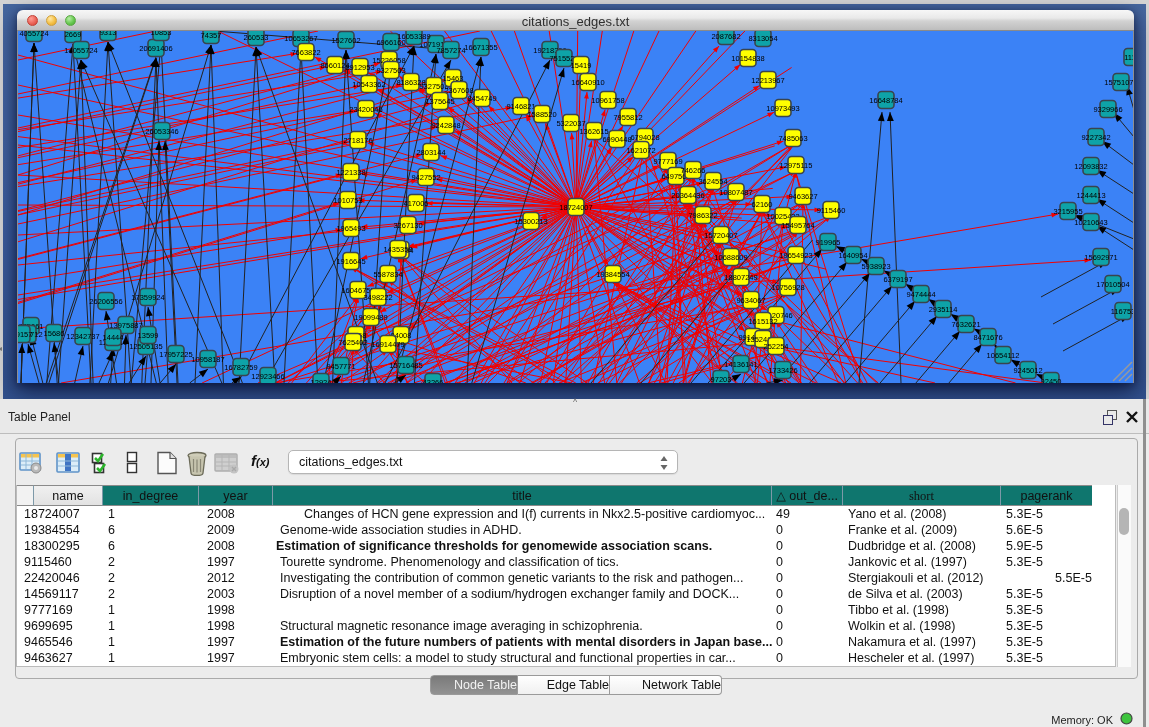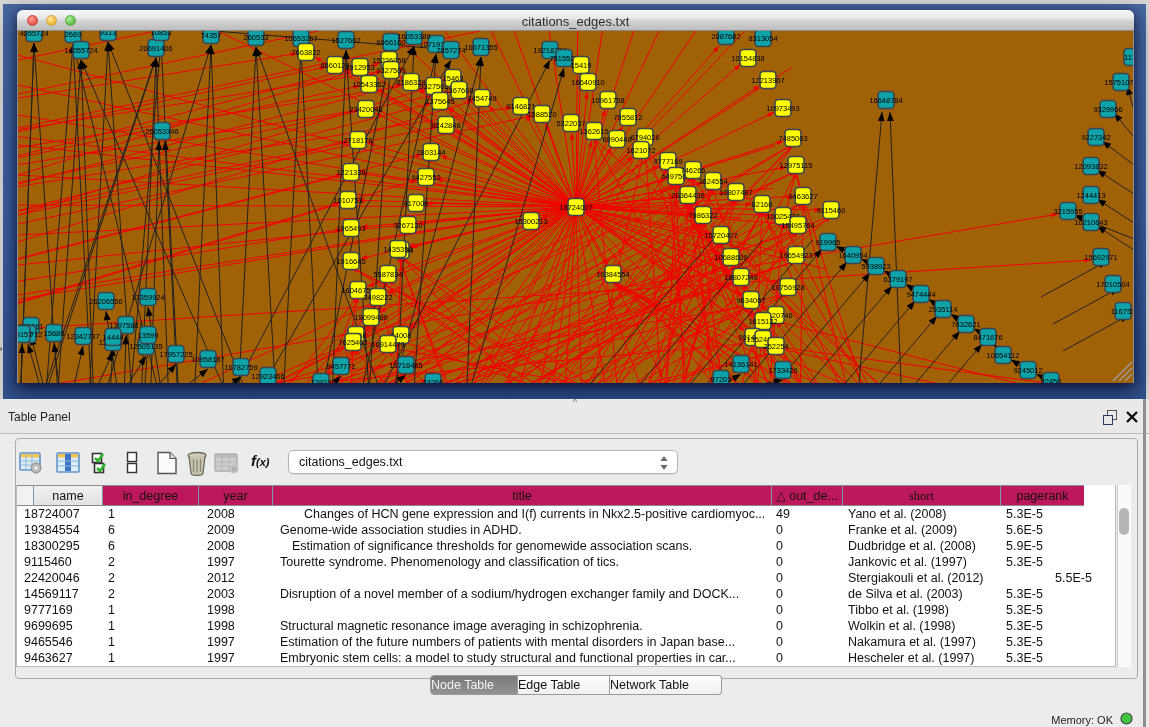--- a/index.html
+++ b/index.html
@@ -1,31 +1,31 @@
 <!DOCTYPE html>
 <html><head><meta charset="utf-8"><style>
 *{margin:0;padding:0;box-sizing:border-box;}
 body{width:1149px;height:727px;font-family:"Liberation Sans",sans-serif;background:#ececec;position:relative;overflow:hidden;}
 .chrome{position:absolute;left:0;top:0;width:1149px;height:399px;background:#d4d4d4;}
 .desktop{position:absolute;left:3px;top:4px;width:1143px;height:395px;background:linear-gradient(180deg,#46679f 0%,#3c5d9d 55%,#31508b 100%);}
 .gwin{position:absolute;left:17px;top:10px;width:1117px;height:373px;border-radius:6px 6px 0 0;box-shadow:0 8px 22px rgba(0,8,40,.66),0 2px 8px rgba(0,8,40,.5);}
 .titlebar{position:absolute;left:0;top:0;width:100%;height:21px;border-radius:6px 6px 0 0;background:linear-gradient(180deg,#f7f7f7 0%,#e9e9e9 40%,#d2d2d2 55%,#bdbdbd 100%);border-bottom:1px solid #8a8a8a;}
 .tl{position:absolute;top:5px;width:11px;height:11px;border-radius:50%;}
 .title{position:absolute;top:4px;width:100%;text-align:center;font-size:13px;color:#2f2f2f;}
-.gcanvas{position:absolute;left:0;top:21px;width:1117px;height:352px;background:#a16207;overflow:hidden;border-left:1px solid #8f8f8f;border-right:1px solid #8f8f8f;box-sizing:border-box;padding-left:40px;}
+.gcanvas{position:absolute;left:0;top:21px;width:1117px;height:352px;background:#3b82f6;overflow:hidden;border-left:1px solid #8f8f8f;border-right:1px solid #8f8f8f;box-sizing:border-box;padding-left:40px;}
 .tpanel-hdr{position:absolute;left:0;top:399px;width:1149px;height:35px;background:#e9e9e9;border-bottom:1px solid #bdbdbd;}
 .tpanel-hdr .t{position:absolute;left:8px;top:11px;font-size:12px;color:#222;}
 .tbody{position:absolute;left:0;top:435px;width:1149px;height:292px;background:#ececec;}
 .tbox{position:absolute;left:15px;top:438px;width:1123px;height:241px;background:#ececec;border:1px solid #aaa;border-radius:4px;}
 .white{position:absolute;left:16px;top:485px;width:1100px;height:182px;background:#fff;border:1px solid #bbb;border-top:none;}
-.hdr{position:absolute;top:485px;height:21px;background:#be185d;border-top:1px solid #8a8a8a;border-bottom:1px solid #8a8a8a;font-size:12.5px;color:#111;text-align:center;line-height:21px;border-left:1px solid #7d99a8;}
+.hdr{position:absolute;top:485px;height:21px;background:#0f766e;border-top:1px solid #8a8a8a;border-bottom:1px solid #8a8a8a;font-size:12.5px;color:#111;text-align:center;line-height:21px;border-left:1px solid #7d99a8;}
 .row{position:absolute;left:0;width:1116px;height:16px;font-size:12.5px;color:#111;}
 .row span{position:absolute;top:0;white-space:nowrap;}
 .tabs{position:absolute;top:675px;left:430px;height:20px;font-size:12.5px;}
-.seg{position:absolute;top:0;height:20px;line-height:19px;text-align:left;border:1px solid #9a9a9a;}
+.seg{position:absolute;top:0;height:20px;line-height:19px;text-align:right;border:1px solid #9a9a9a;}
 .icon{position:absolute;top:451px;}
 .combo{position:absolute;left:288px;top:450px;width:390px;height:24px;background:#fff;border:1px solid #b5b5b5;border-radius:5px;font-size:12.5px;line-height:23px;color:#111;padding-left:10px;box-shadow:0 1px 1px rgba(0,0,0,.08);}
 .statusbar{position:absolute;left:0;top:704px;width:1149px;height:28px;background:#ececec;}
 </style></head><body>
 <div class="chrome"></div>
 <div class="desktop"></div>
 <div class="gwin">
   <div class="gcanvas">
       <svg width="1117" height="352" viewBox="17 31 1117 352" style="position:absolute;left:0;top:0;">
         <g stroke="#f20000" stroke-width="1">
@@ -1100,21 +1100,21 @@
 </div>
 
 <div class="white"></div>
 <div class="hdr" style="left:17px;width:16px;background:#f2f2f2;border-left:none;"></div>
 <div class="hdr" style="left:33px;width:69px;background:linear-gradient(#f0f0f0,#e2e2e2);">name</div>
 <div class="hdr" style="left:102px;width:96px;">in_degree</div>
 <div class="hdr" style="left:198px;width:74px;">year</div>
 <div class="hdr" style="left:272px;width:499px;">title</div>
 <div class="hdr" style="left:771px;width:71px;">△ out_de...</div>
 <div class="hdr" style="left:842px;width:158px;font-family:Liberation Serif, serif;">short</div>
-<div class="hdr" style="left:1000px;width:84px;">pagerank</div>
+<div class="hdr" style="left:1000px;width:92px;">pagerank</div>
 <div class="row" style="top:507px;">
 <span style="left:24px;">18724007</span>
     <span style="left:108px;">1</span>
     <span style="left:207px;">2008</span>
     <span style="left:280px;margin-left:24px;">Changes of HCN gene expression and I(f) currents in Nkx2.5-positive cardiomyoc...</span>
     <span style="left:776px;">49</span>
     <span style="left:848px;">Yano et al. (2008)</span>
     <span style="left:1006px;">5.3E-5</span>
   </div>
 <div class="row" style="top:523px;">
@@ -1123,38 +1123,39 @@
     <span style="left:207px;">2009</span>
     <span style="left:280px;">Genome-wide association studies in ADHD.</span>
     <span style="left:776px;">0</span>
     <span style="left:848px;">Franke et al. (2009)</span>
     <span style="left:1006px;">5.6E-5</span>
   </div>
 <div class="row" style="top:539px;">
 <span style="left:24px;">18300295</span>
     <span style="left:108px;">6</span>
     <span style="left:207px;">2008</span>
-    <span style="left:292px;">Estimation of significance thresholds for genomewide association scans.</span>
+    <span style="left:276px;font-weight:bold;">Estimation of significance thresholds for genomewide association scans.</span>
     <span style="left:776px;">0</span>
     <span style="left:848px;">Dudbridge et al. (2008)</span>
     <span style="left:1006px;">5.9E-5</span>
   </div>
 <div class="row" style="top:555px;">
 <span style="left:24px;">9115460</span>
     <span style="left:108px;">2</span>
     <span style="left:207px;">1997</span>
     <span style="left:280px;">Tourette syndrome. Phenomenology and classification of tics.</span>
     <span style="left:776px;">0</span>
     <span style="left:848px;">Jankovic et al. (1997)</span>
     <span style="left:1006px;">5.3E-5</span>
   </div>
 <div class="row" style="top:571px;">
 <span style="left:24px;">22420046</span>
     <span style="left:108px;">2</span>
     <span style="left:207px;">2012</span>
+    <span style="left:280px;">Investigating the contribution of common genetic variants to the risk and pathogen...</span>
     <span style="left:776px;">0</span>
     <span style="left:848px;">Stergiakouli et al. (2012)</span>
     <span style="left:1055px;">5.5E-5</span>
   </div>
 <div class="row" style="top:587px;">
 <span style="left:24px;">14569117</span>
     <span style="left:108px;">2</span>
     <span style="left:207px;">2003</span>
     <span style="left:280px;">Disruption of a novel member of a sodium/hydrogen exchanger family and DOCK...</span>
     <span style="left:776px;">0</span>
@@ -1175,21 +1176,21 @@
     <span style="left:207px;">1998</span>
     <span style="left:280px;">Structural magnetic resonance image averaging in schizophrenia.</span>
     <span style="left:776px;">0</span>
     <span style="left:848px;">Wolkin et al. (1998)</span>
     <span style="left:1006px;">5.3E-5</span>
   </div>
 <div class="row" style="top:635px;">
 <span style="left:24px;">9465546</span>
     <span style="left:108px;">1</span>
     <span style="left:207px;">1997</span>
-    <span style="left:280px;">Estimation of the future numbers of patients with mental disorders in Japan base...</span>
+    <span style="left:280px;font-weight:bold;">Estimation of the future numbers of patients with mental disorders in Japan base...</span>
     <span style="left:776px;">0</span>
     <span style="left:848px;">Nakamura et al. (1997)</span>
     <span style="left:1006px;">5.3E-5</span>
   </div>
 <div class="row" style="top:651px;">
 <span style="left:24px;">9463627</span>
     <span style="left:108px;">1</span>
     <span style="left:207px;">1997</span>
     <span style="left:280px;">Embryonic stem cells: a model to study structural and functional properties in car...</span>
     <span style="left:776px;">0</span>

